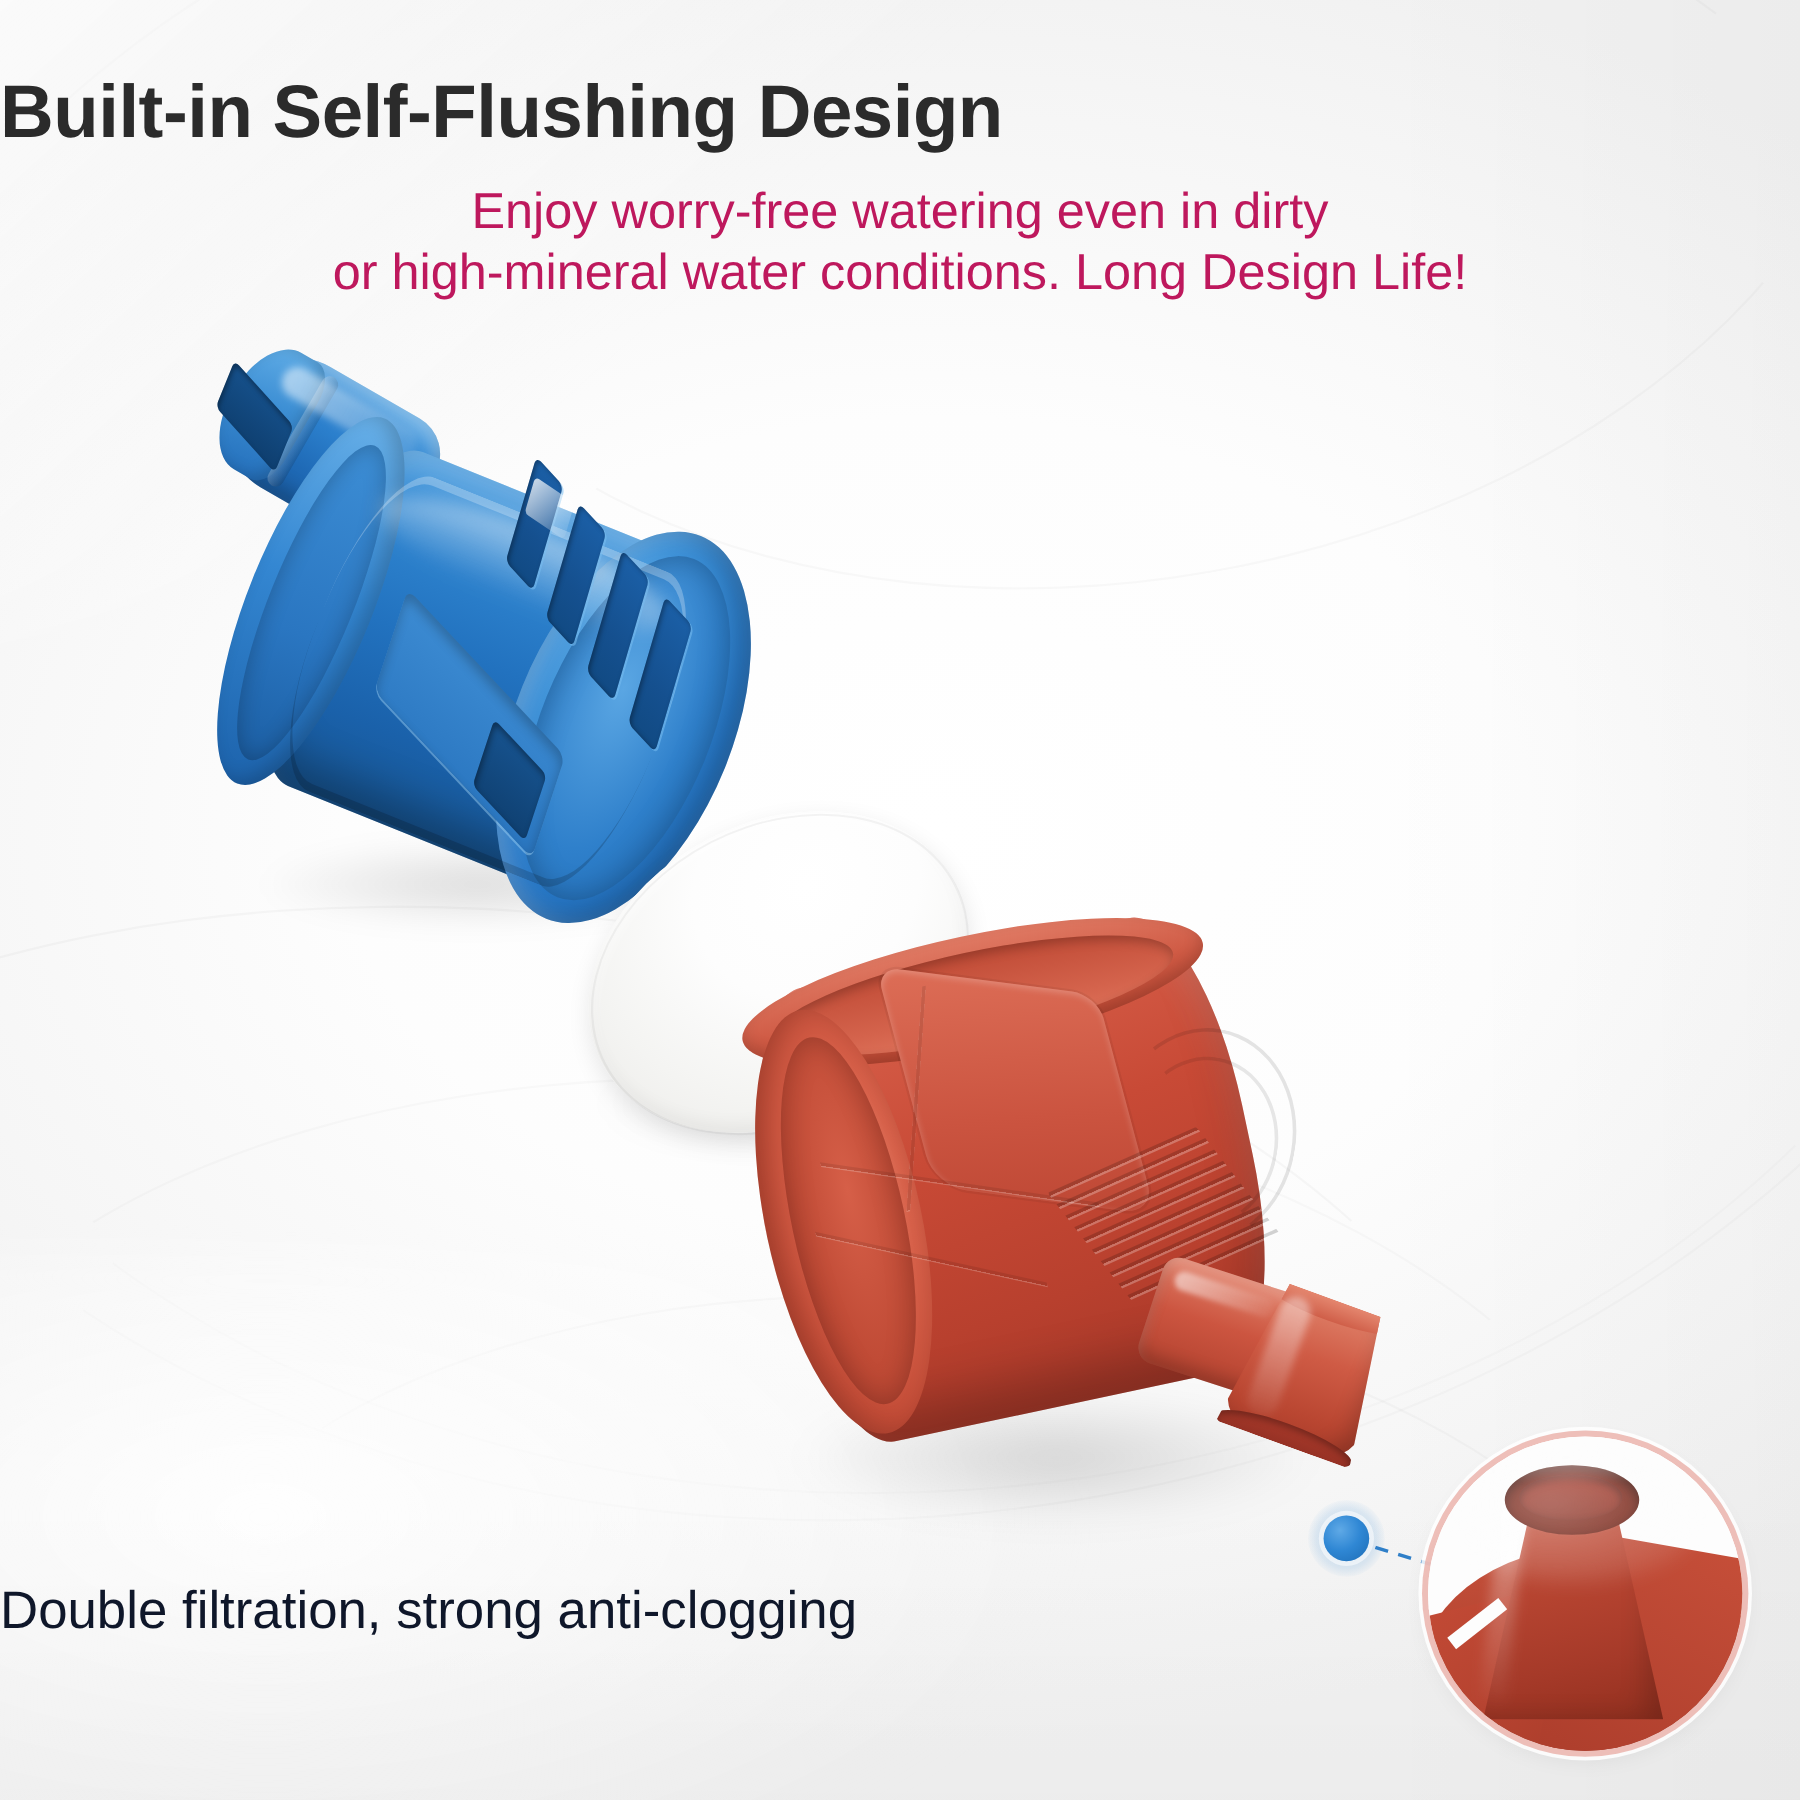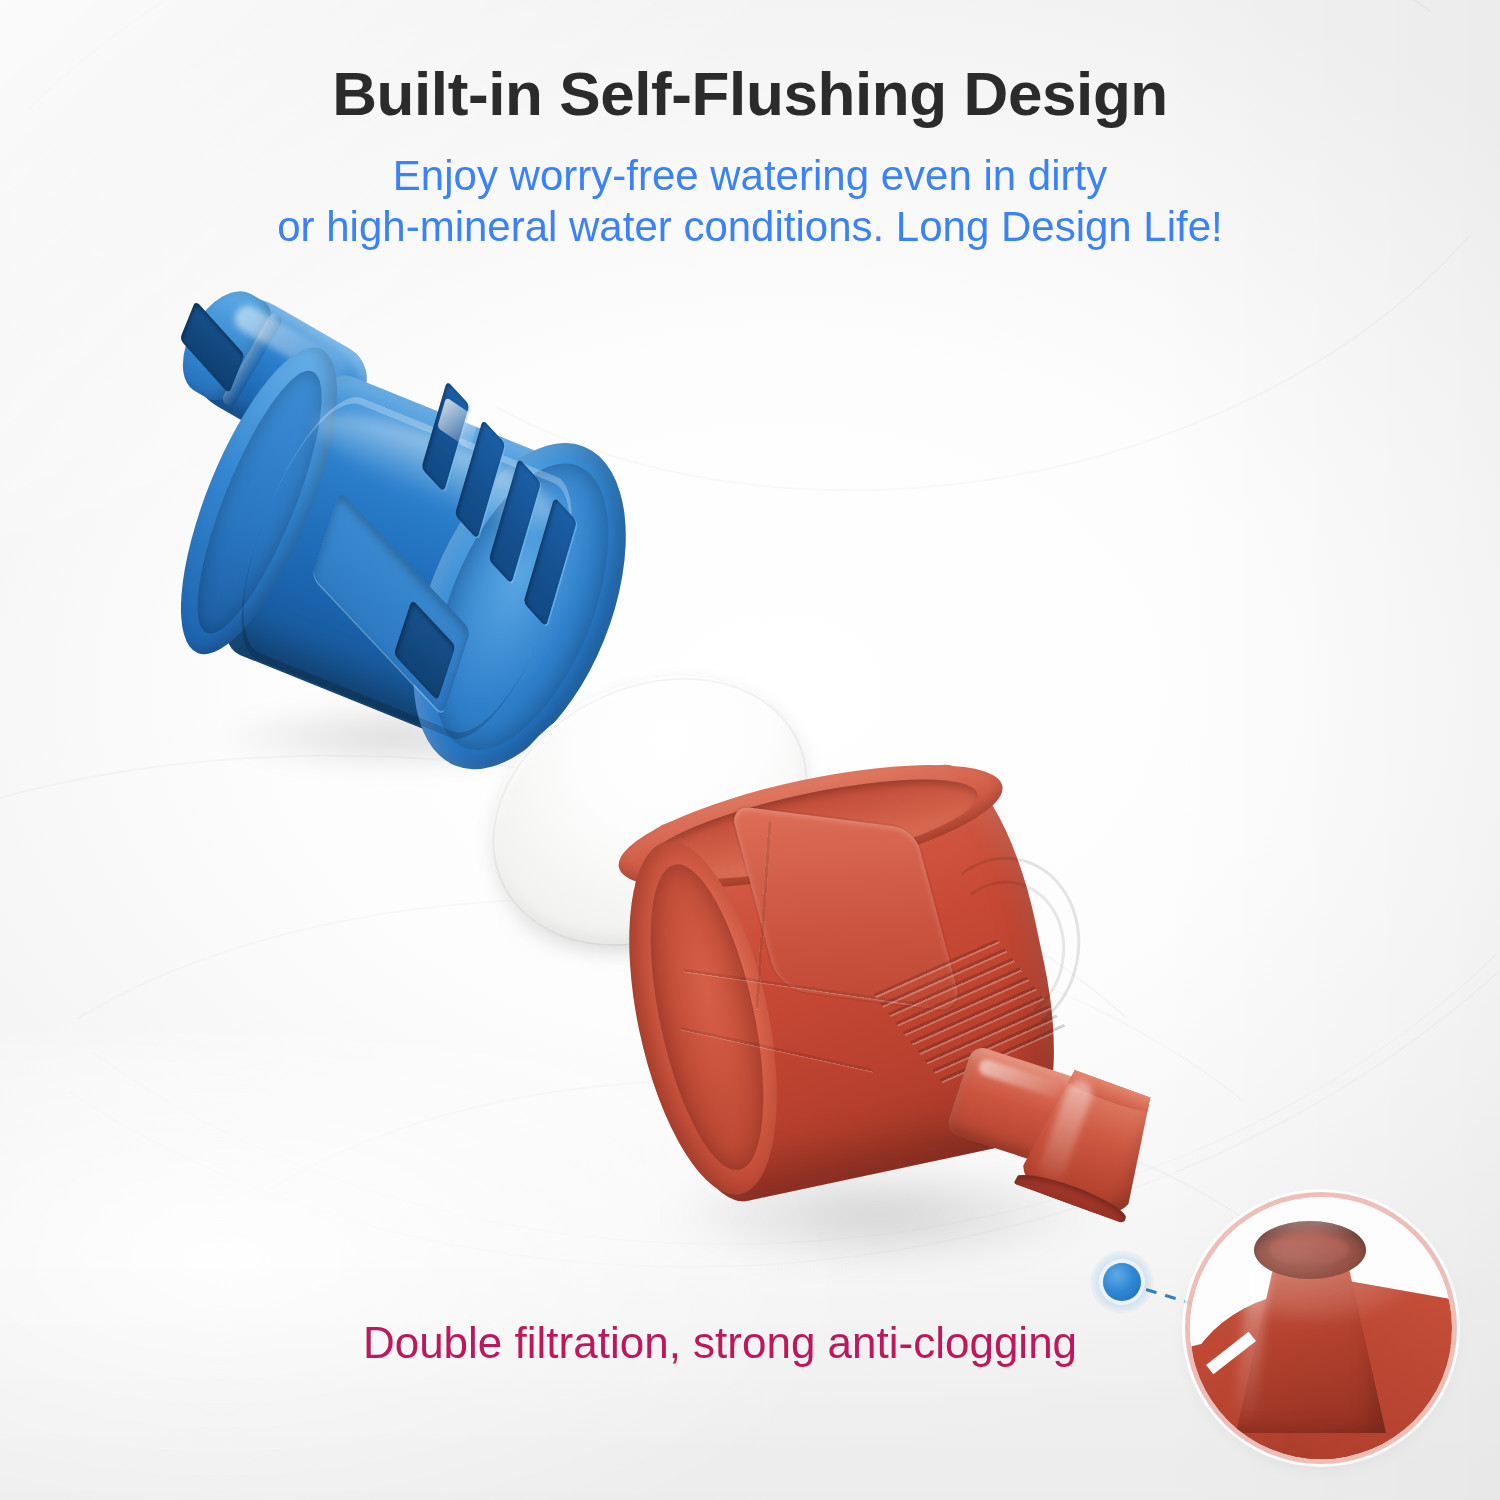--- a/index.html
+++ b/index.html
@@ -60,41 +60,41 @@
   }
   .vign-b {
     position: absolute; left: 0; bottom: -60px; width: 1500px; height: 320px;
     background: linear-gradient(0deg, rgba(0,0,0,0.022) 0%, rgba(0,0,0,0) 100%);
     pointer-events: none;
   }
 
   
   .headline {
     position: absolute; left: 0; top: 58px; width: 1500px;
-    text-align: center;
+    text-align: left;
     font-size: 62px; font-weight: 700; letter-spacing: -0.4px;
     color: #2b2b2b;
     font-family: "Liberation Sans", sans-serif;
     white-space: nowrap;
   }
   .subline {
     position: absolute; left: 0; width: 1500px;
     text-align: center;
     font-size: 42px; font-weight: 400;
-    color: #3b82f6;
+    color: #be185d;
     font-family: "Liberation Sans", sans-serif;
     white-space: nowrap;
   }
   .sub1 { top: 152px; }
   .sub2 { top: 203px; }
   .caption {
     position: absolute; left: 0; top: 1318px; width: 1440px;
-    text-align: center;
+    text-align: left;
     font-size: 44px; font-weight: 400;
-    color: #be185d;
+    color: #0f172a;
     font-family: "Liberation Sans", sans-serif;
     white-space: nowrap;
   }
 
   
   .blue-assembly {
     position: absolute; left: 178px; top: 300px; width: 480px; height: 490px;
   }
   
   .barb {

